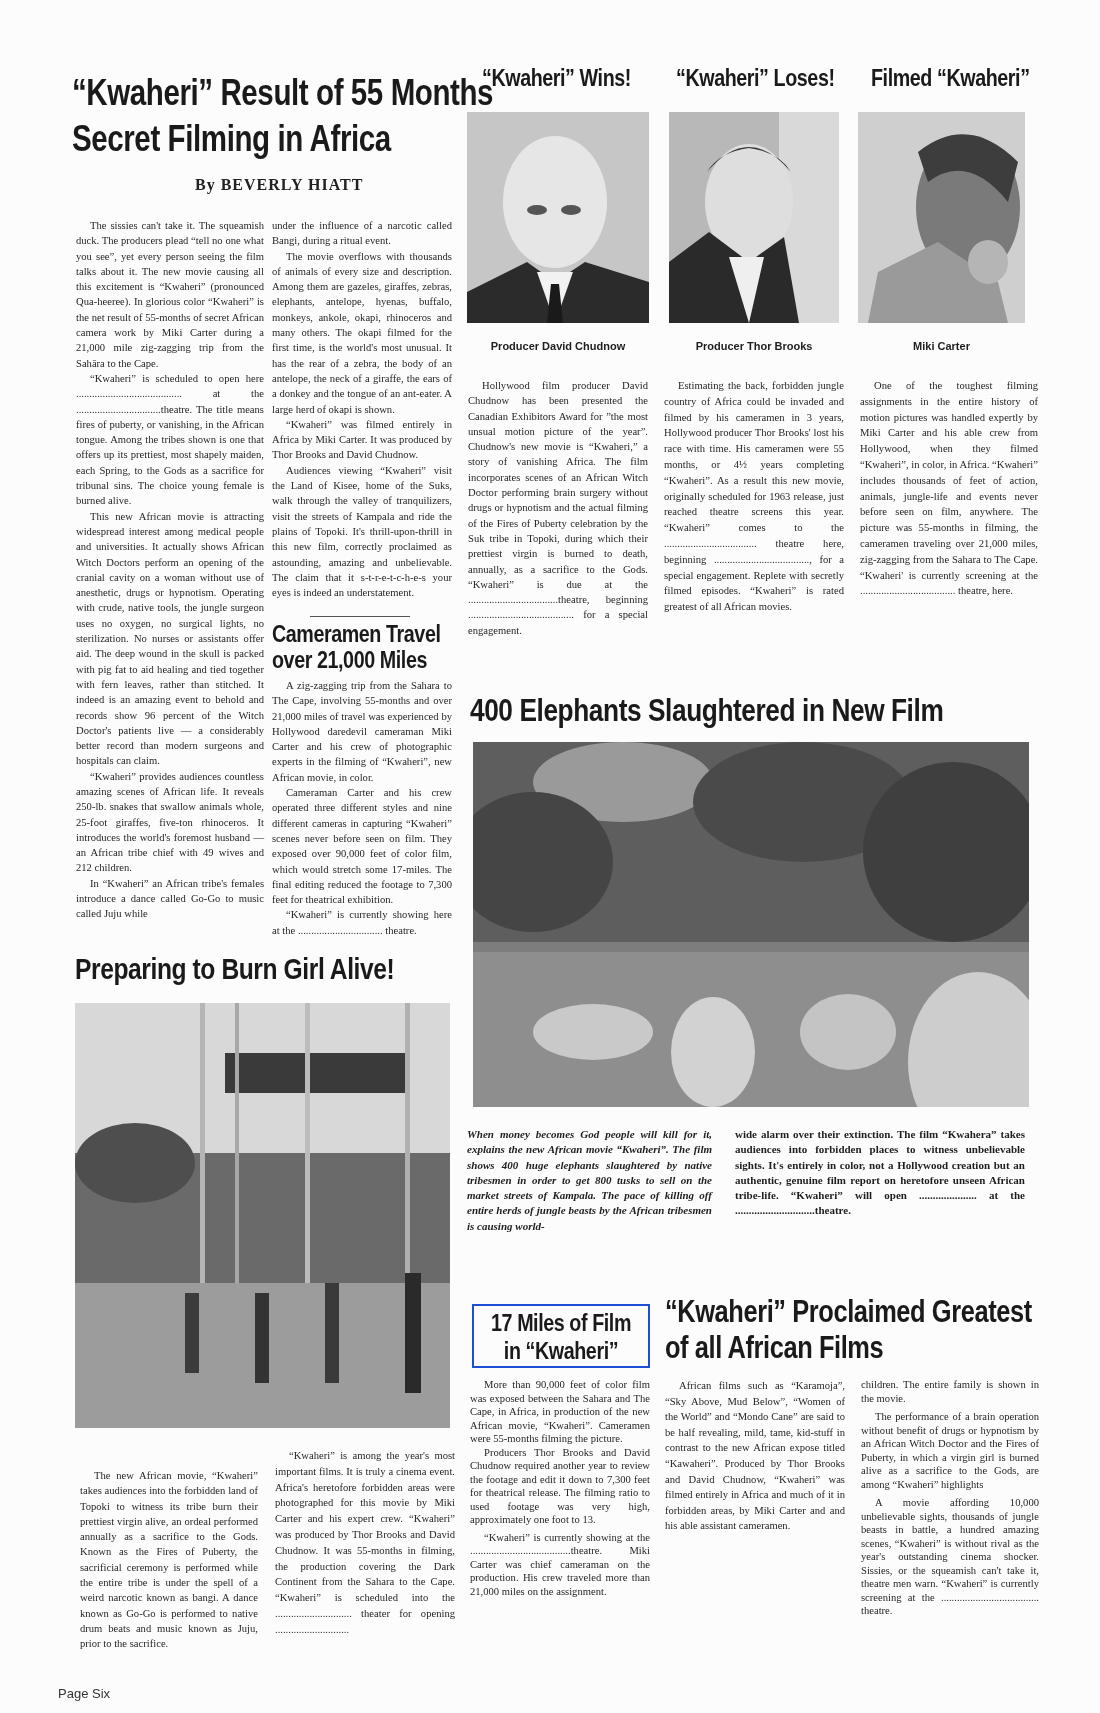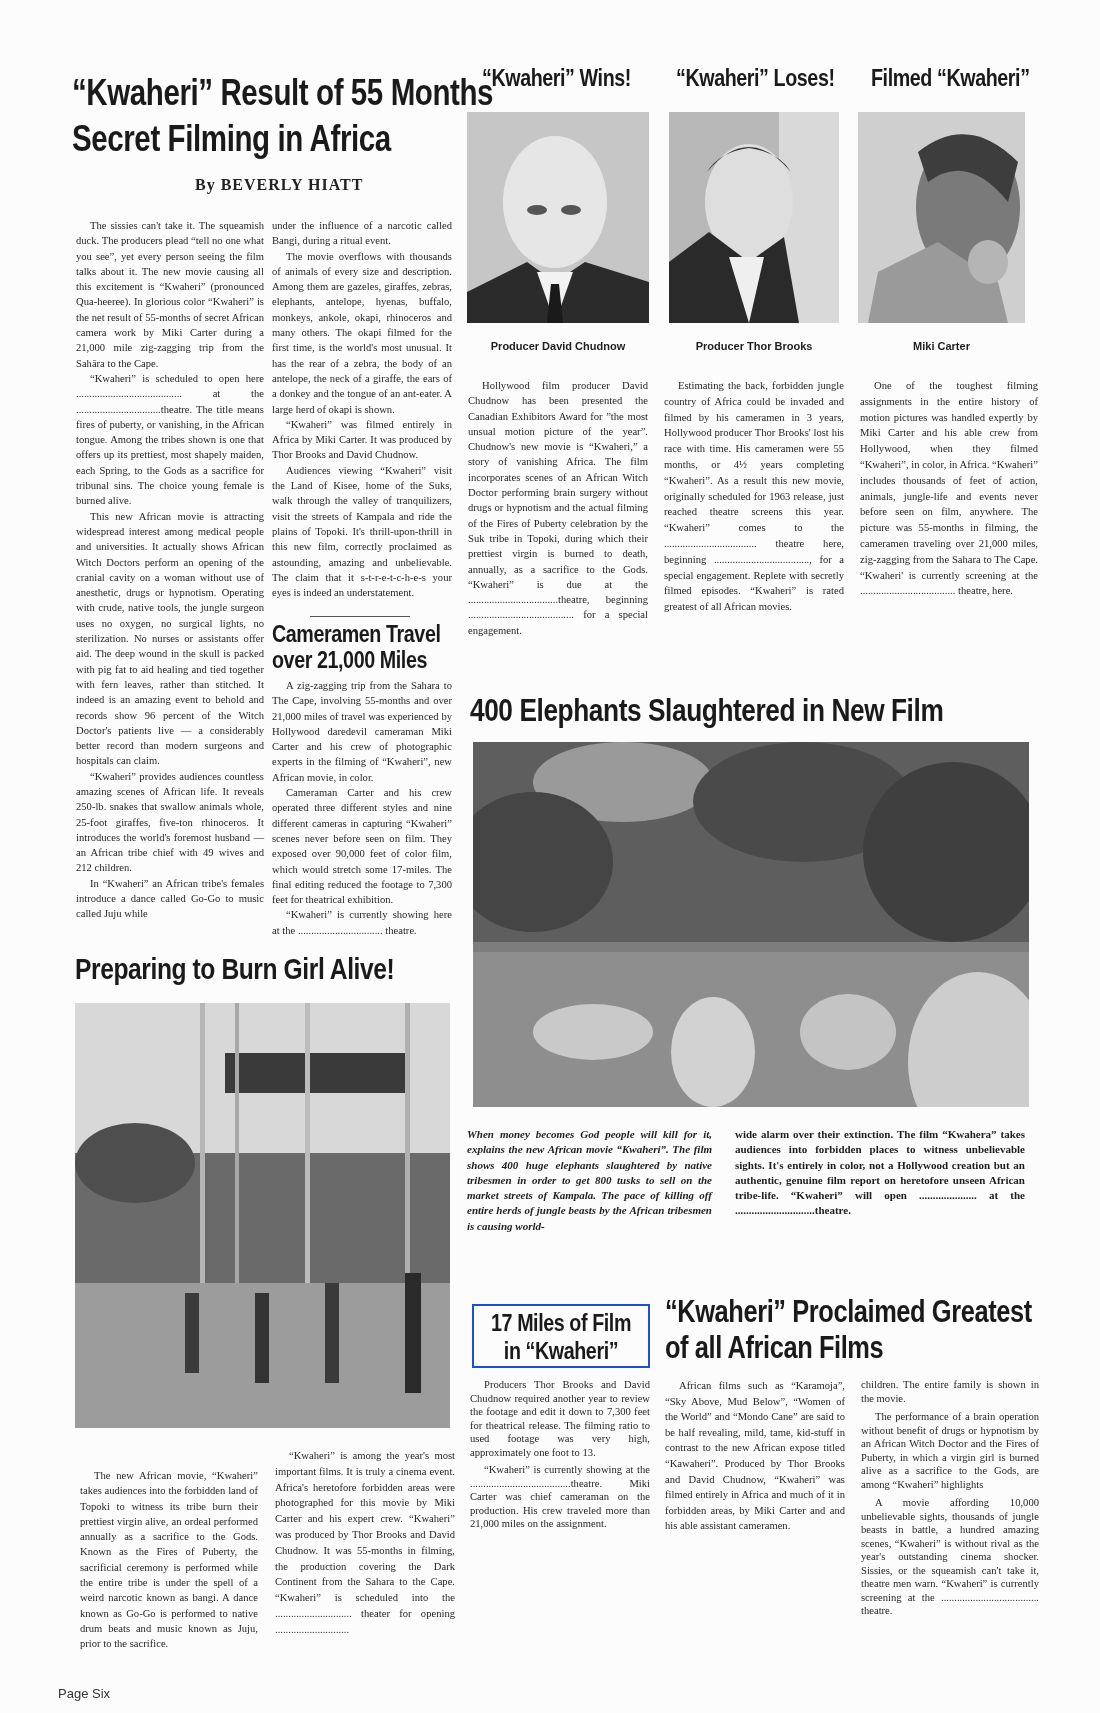--- a/index.html
+++ b/index.html
@@ -139,20 +139,21 @@
 </div>
 <div class="abs body-text" style="left:275px; top:1448px; width:180px; line-height:15.8px;">
   <p>“Kwaheri” is among the year's most important films. It is truly a cinema event. Africa's heretofore forbidden areas were photographed for this movie by Miki Carter and his expert crew. “Kwaheri” was produced by Thor Brooks and David Chudnow. It was 55-months in filming, the production covering the Dark Continent from the Sahara to the Cape. “Kwaheri” is scheduled into the ............................. theater for opening ............................</p>
 </div>
 
 <div class="abs boxed" style="left:472px; top:1304px; width:174px; height:60px;">
   <div class="head" style="font-size:24px; transform:scaleX(0.82); transform-origin:center top; margin-top:3px;">17 Miles of Film</div>
   <div class="head" style="font-size:24px; transform:scaleX(0.82); transform-origin:center top;">in “Kwaheri”</div>
 </div>
 <div class="abs body-text" style="left:470px; top:1378px; width:180px; line-height:13.5px;">
+  <p>More than 90,000 feet of color film was exposed between the Sahara and The Cape, in Africa, in production of the new African movie, “Kwaheri”. Cameramen were 55-months filming the picture.</p>
   <p>Producers Thor Brooks and David Chudnow required another year to review the footage and edit it down to 7,300 feet for theatrical release. The filming ratio to used footage was very high, approximately one foot to 13.</p>
   <p style="margin-top:4px;">“Kwaheri” is currently showing at the ......................................theatre. Miki Carter was chief cameraman on the production. His crew traveled more than 21,000 miles on the assignment.</p>
 </div>
 
 <h2 class="abs head" style="left:665px; top:1294px; font-size:31px;">“Kwaheri” Proclaimed Greatest</h2>
 <h2 class="abs head" style="left:665px; top:1330px; font-size:31px;">of all African Films</h2>
 <div class="abs body-text" style="left:665px; top:1378px; width:180px; line-height:15.6px;">
   <p>African films such as “Karamoja”, “Sky Above, Mud Below”, “Women of the World” and “Mondo Cane” are said to be half revealing, mild, tame, kid-stuff in contrast to the new African expose titled “Kawaheri”. Produced by Thor Brooks and David Chudnow, “Kwaheri” was filmed entirely in Africa and much of it in forbidden areas, by Miki Carter and and his able assistant cameramen.</p>
 </div>
 <div class="abs body-text" style="left:861px; top:1378px; width:178px; line-height:13.5px;">

